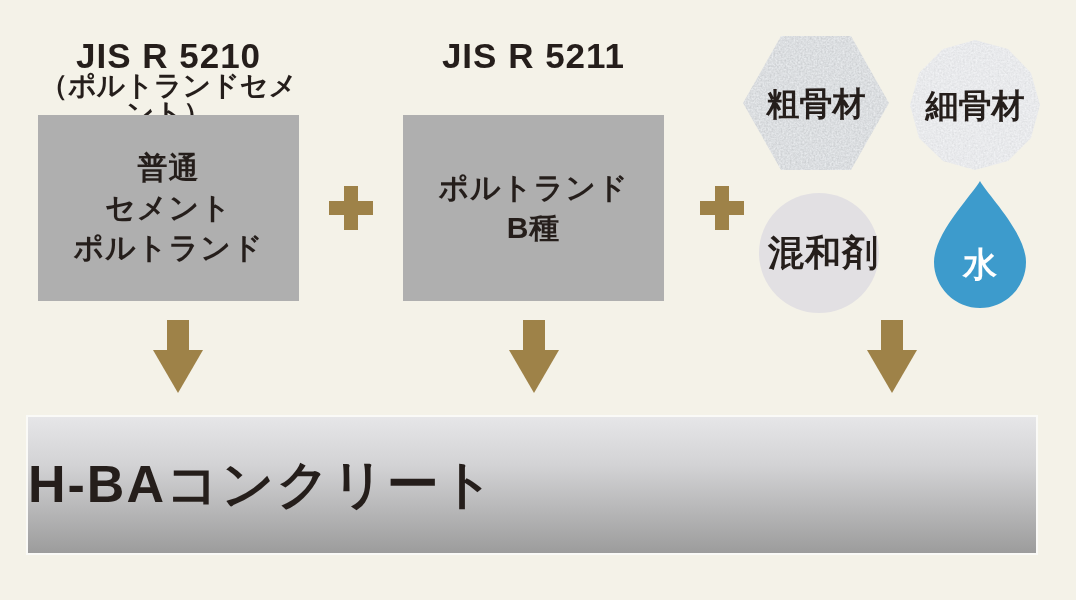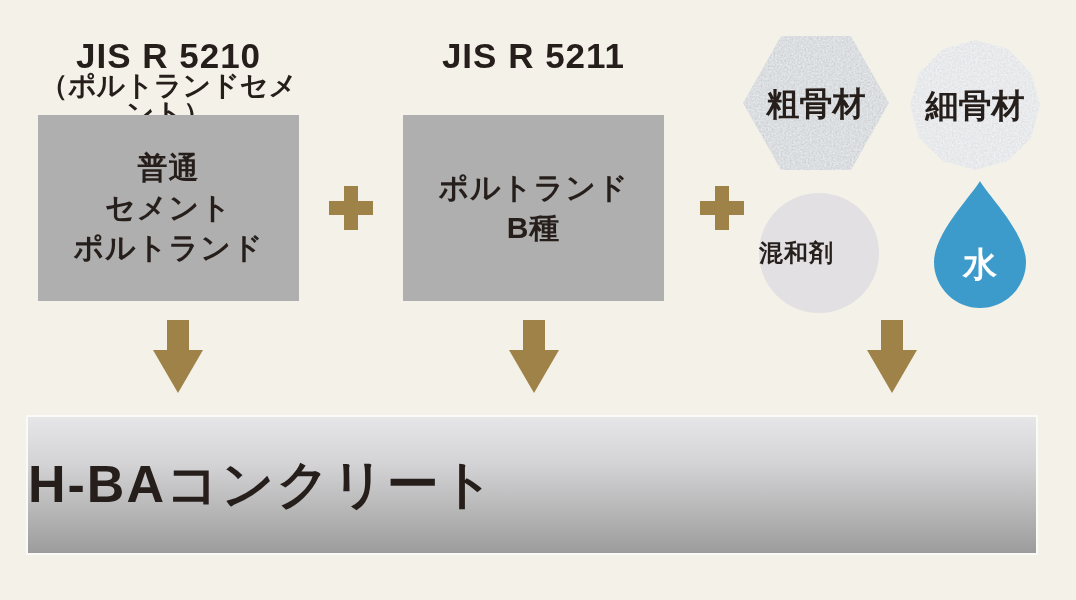--- a/index.html
+++ b/index.html
@@ -40,22 +40,22 @@
   
   .shape{position:absolute;}
   .shape.hex{left:741px;top:33px;}
   .shape.fine{left:909px;top:38px;}
   .shape.drop{left:924px;top:178px;}
   .shape-text{font-family:"Liberation Sans","DejaVu Sans",sans-serif;}
 
   .admix-circle{
     position:absolute;left:759px;top:193px;width:120px;height:120px;
     border-radius:50%;background:#E2E0E3;
-    display:flex;align-items:center;justify-content:flex-start;
-    font-size:24px;font-weight:700;letter-spacing:1px;
+    display:flex;align-items:center;justify-content:flex-end;
+    font-size:36px;font-weight:700;letter-spacing:1px;
   }
 
   
   .arrow{position:absolute;top:320px;width:50px;height:73px;}
   .arrow.a1{left:153px;}
   .arrow.a2{left:509px;}
   .arrow.a3{left:867px;}
   .arrow .stem{position:absolute;left:14px;top:0;width:22px;height:31px;background:#9E8248;}
   .arrow .head{position:absolute;left:0;top:30px;width:0;height:0;
     border-left:25px solid transparent;border-right:25px solid transparent;

